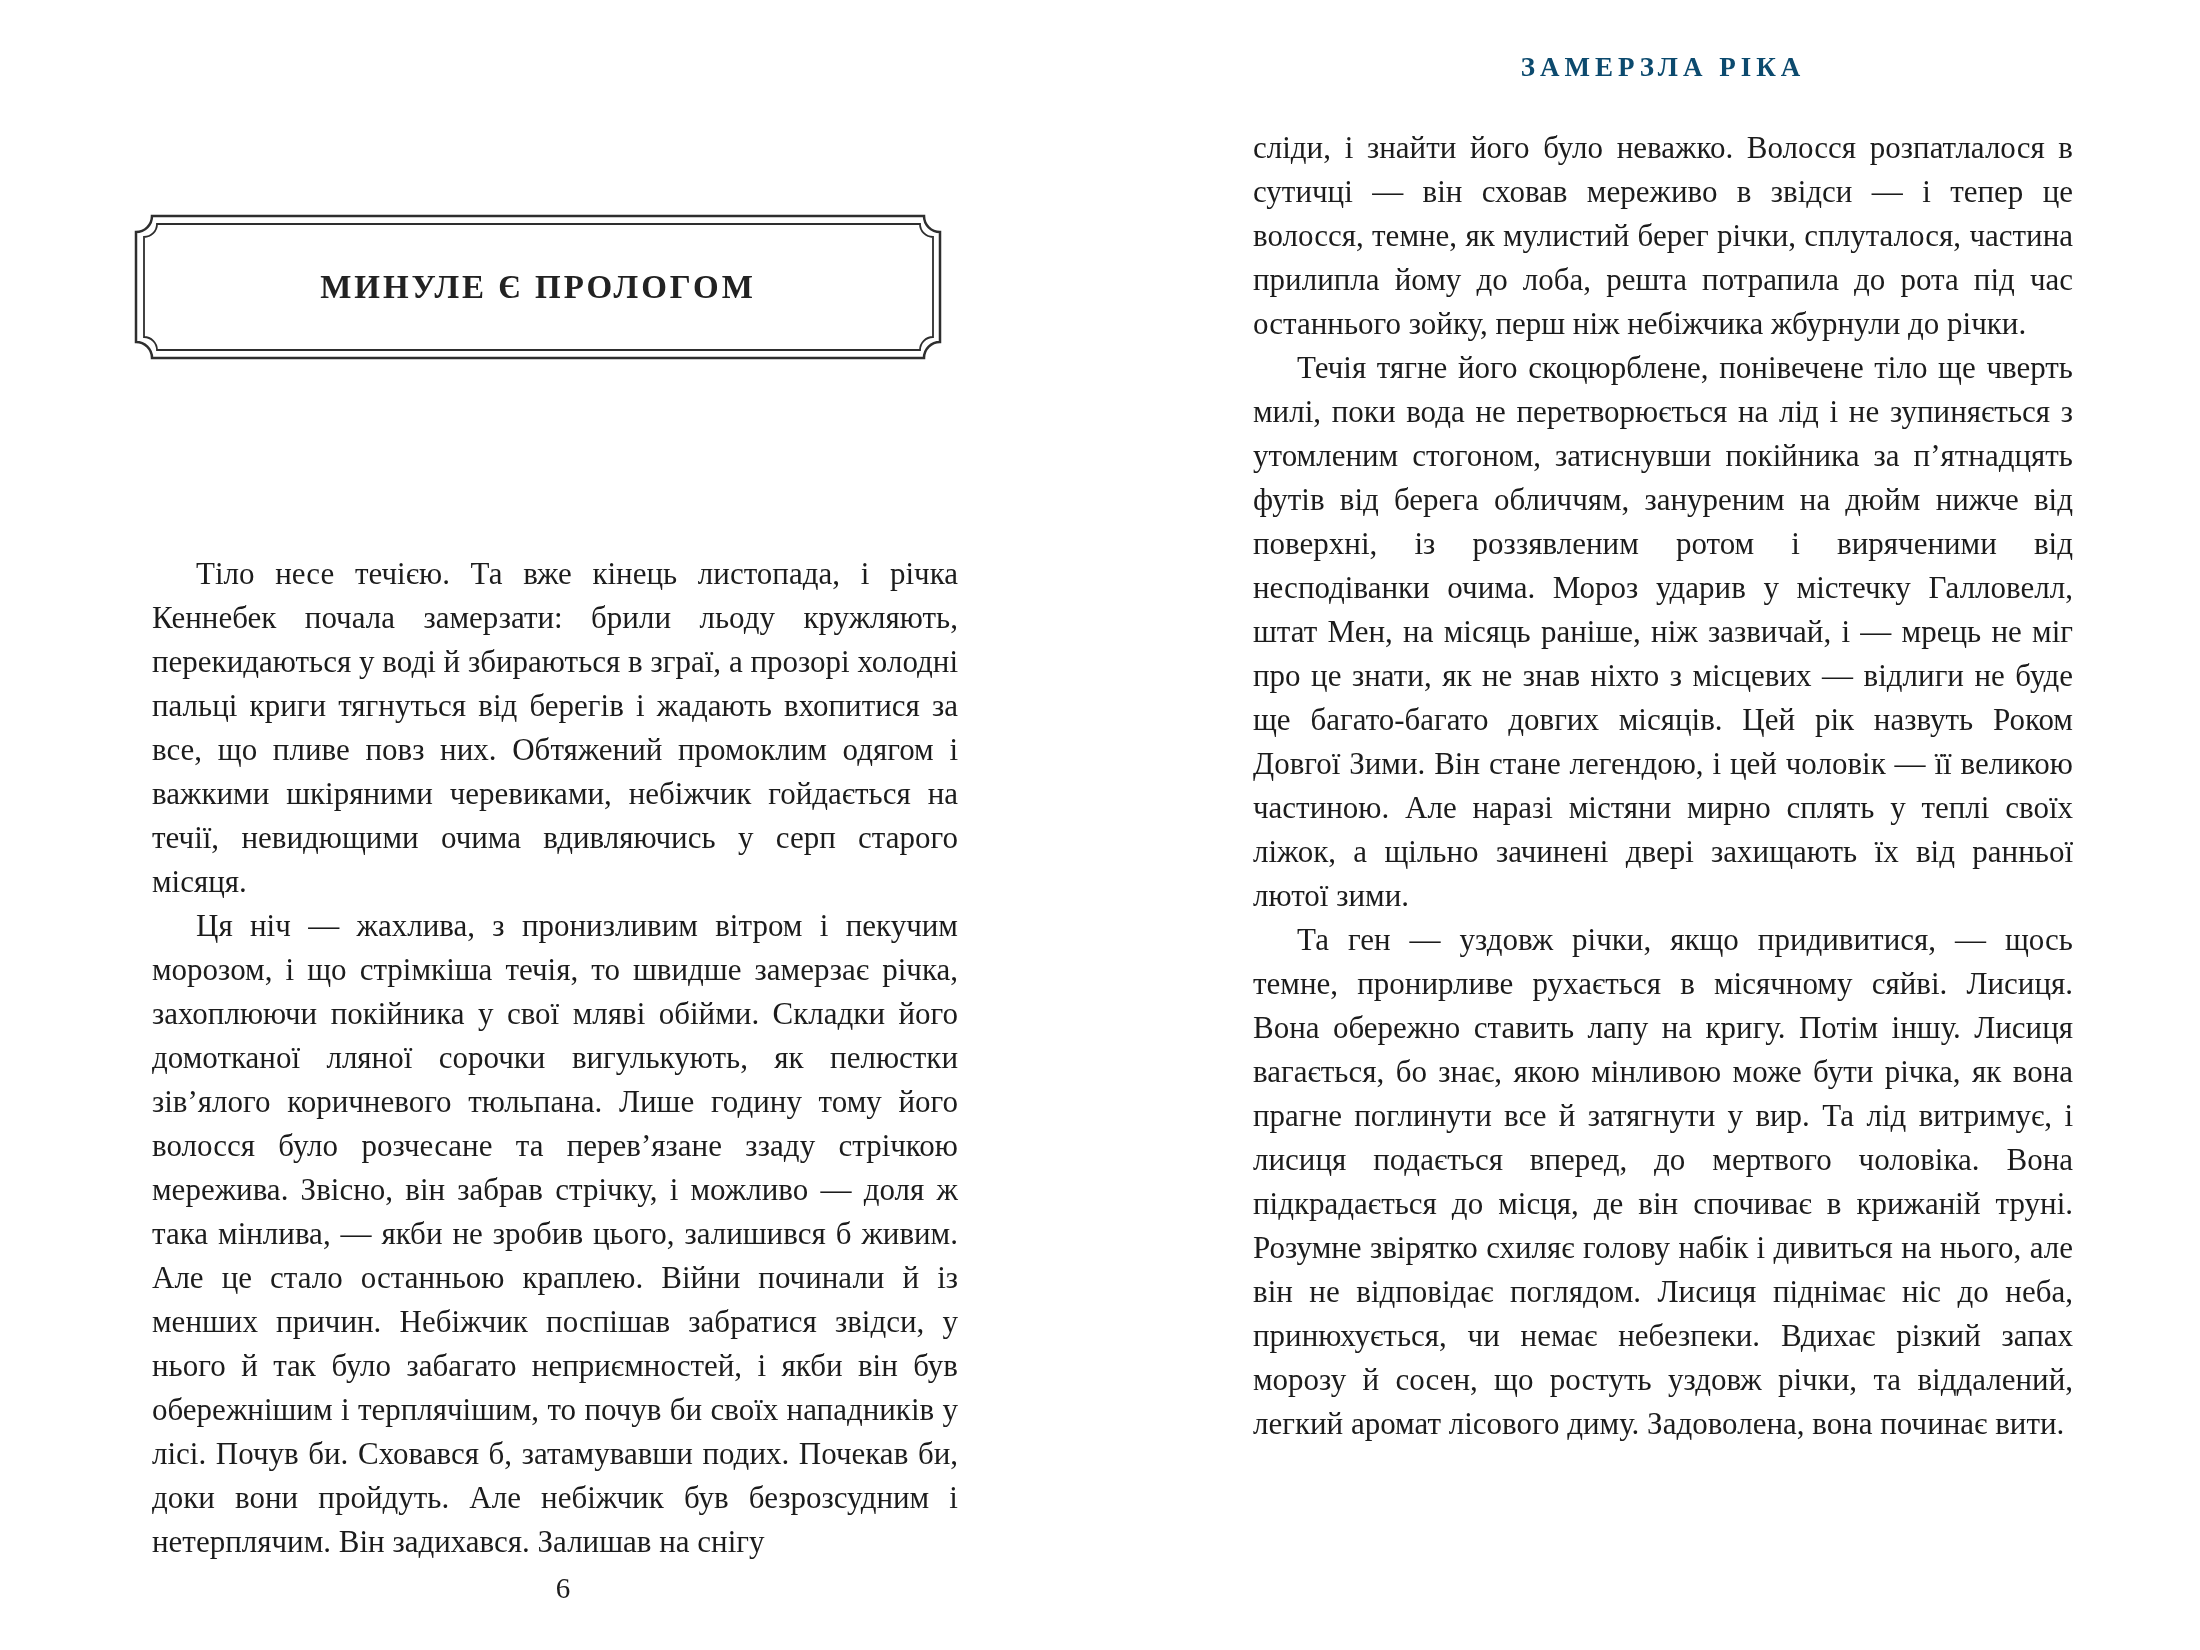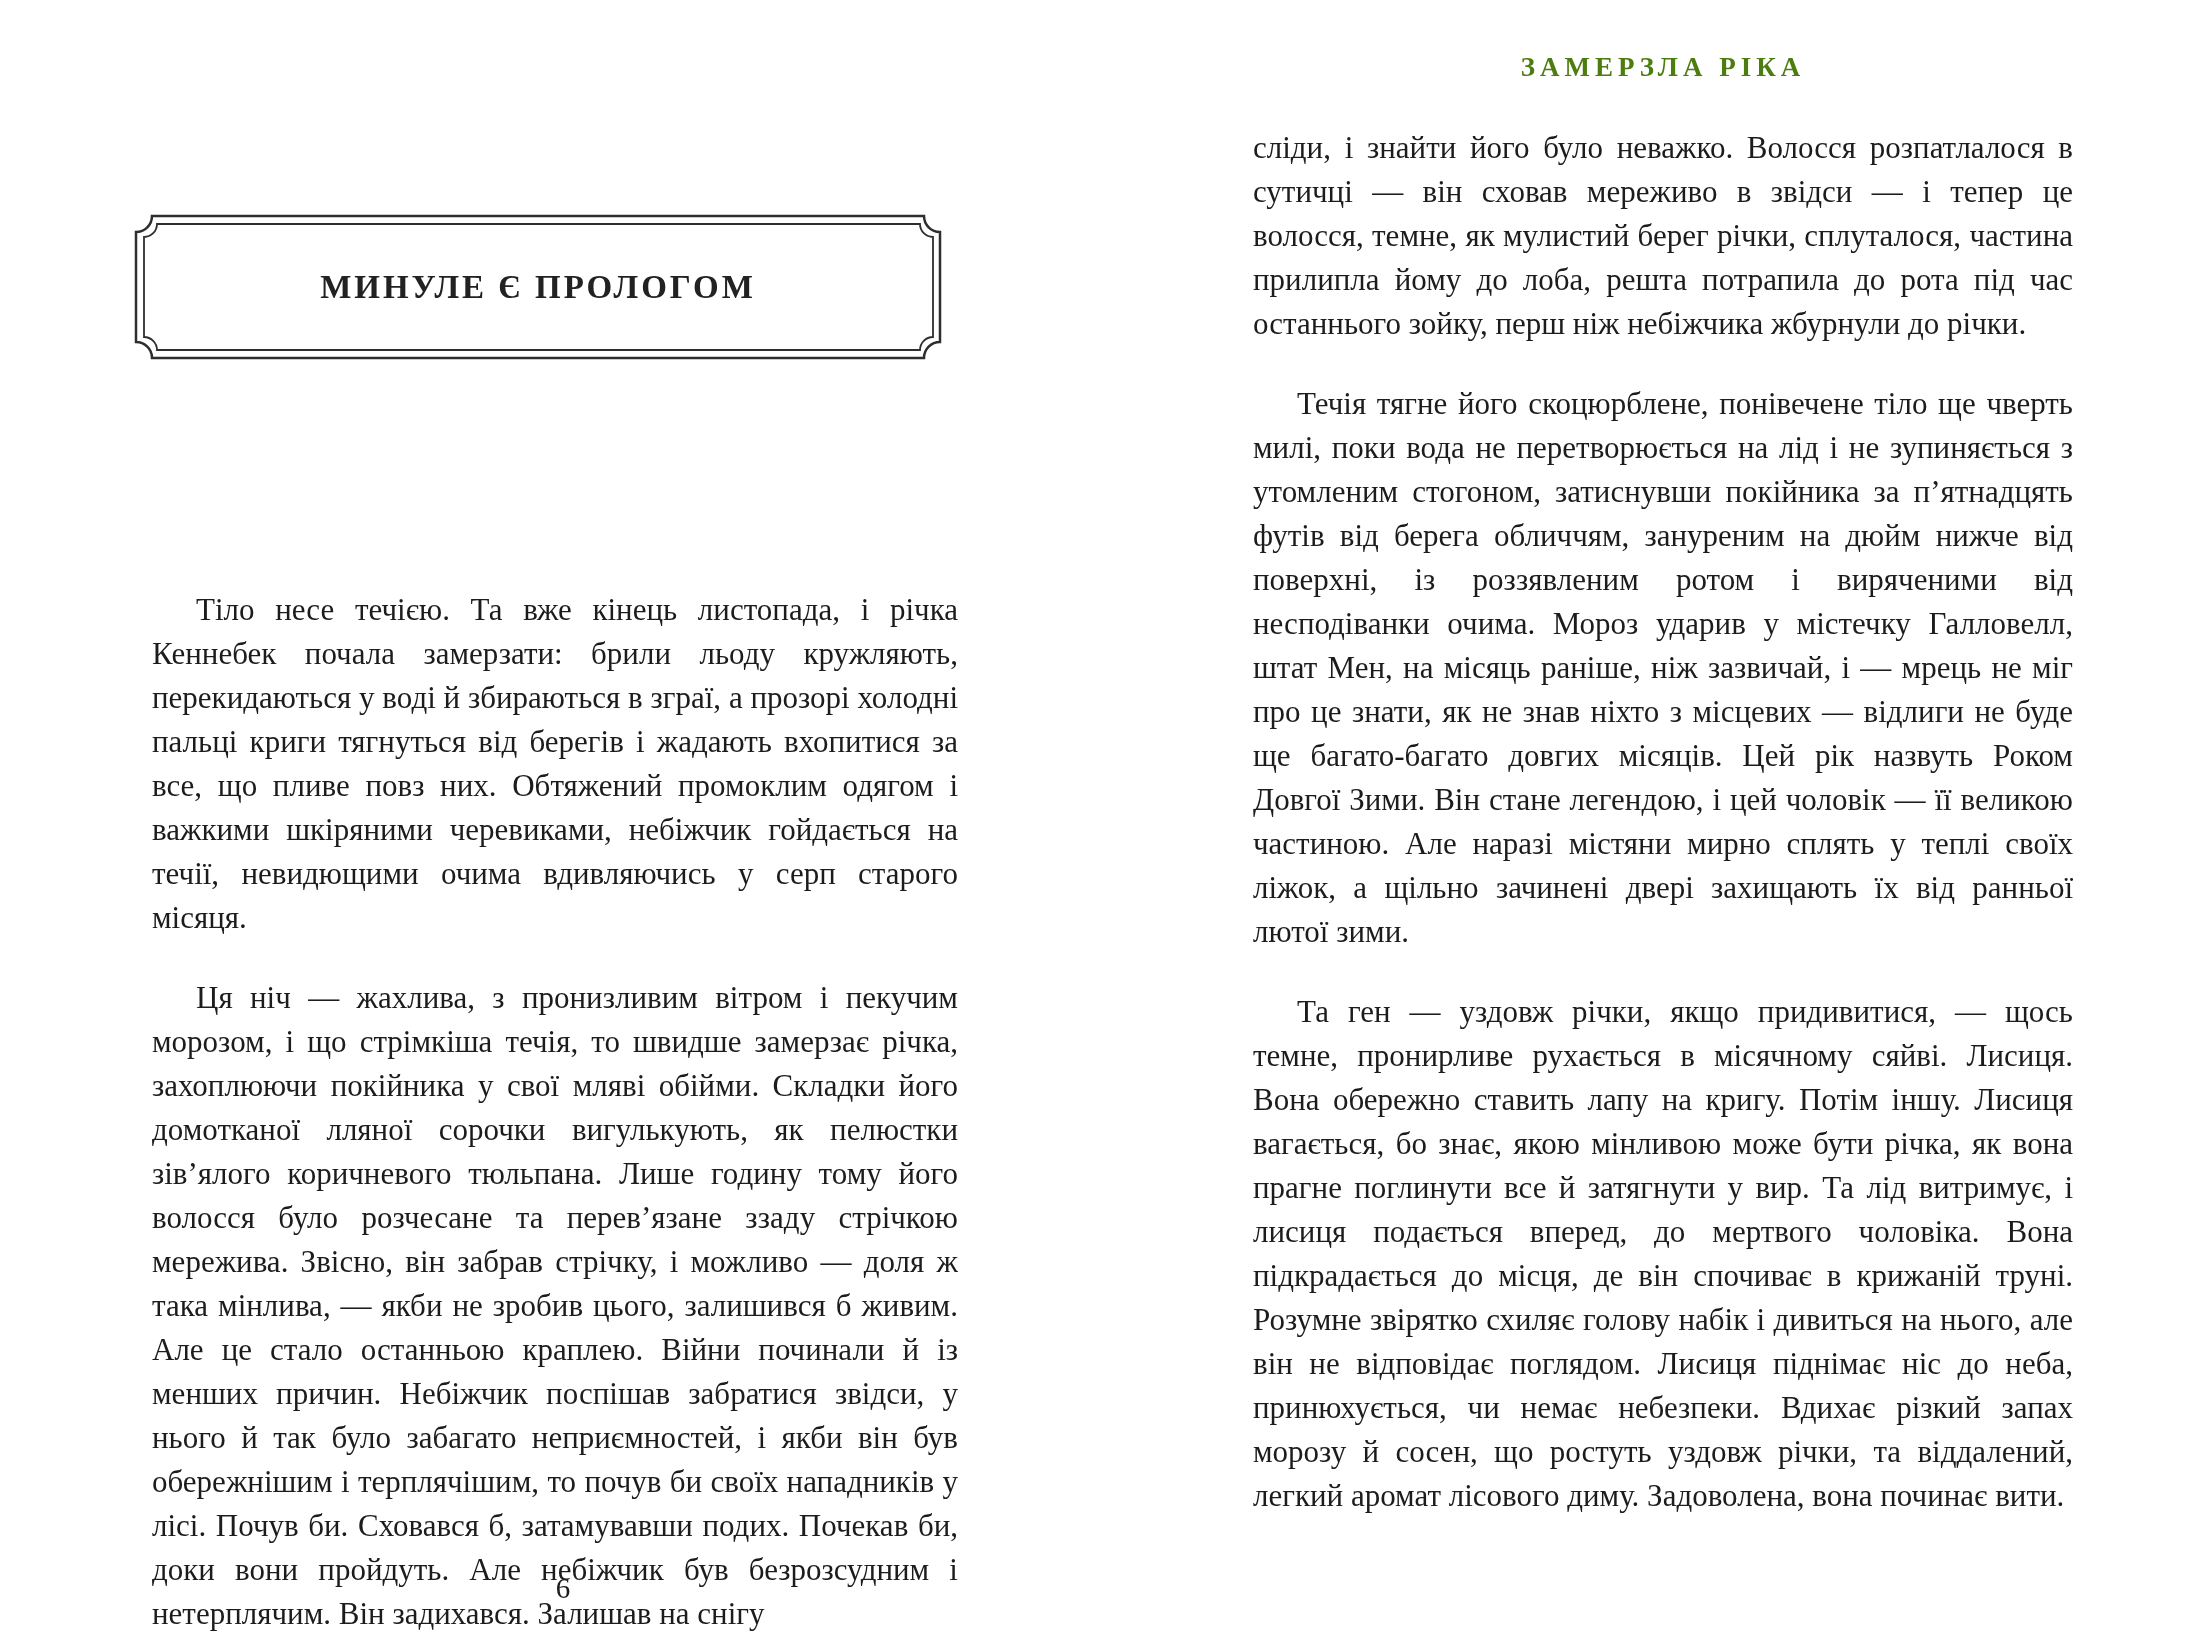--- a/index.html
+++ b/index.html
@@ -55,21 +55,21 @@
   
   .running-header {
     position: absolute;
     left: 1253px;
     top: 52px;
     width: 820px;
     text-align: center;
     font-size: 27px;
     font-weight: 700;
     letter-spacing: 5px;
-    color: #4d7c0f;
+    color: #0c4a6e;
     white-space: nowrap;
   }
 
   
   .text-col {
     position: absolute;
     font-size: 31px;
     line-height: 44px;
     text-align: justify;
     color: #1c1c1c;
@@ -85,21 +85,20 @@
     left: 1253px;
     top: 126px;
     width: 820px;
   }
   .para {
     margin: 0;
     padding: 0;
   }
   .para.indent {
     text-indent: 44px;
-    margin-top: 36px;
   }
 
   
   .page-number {
     position: absolute;
     left: 160px;
     top: 1572px;
     width: 806px;
     text-align: center;
     font-size: 29px;

